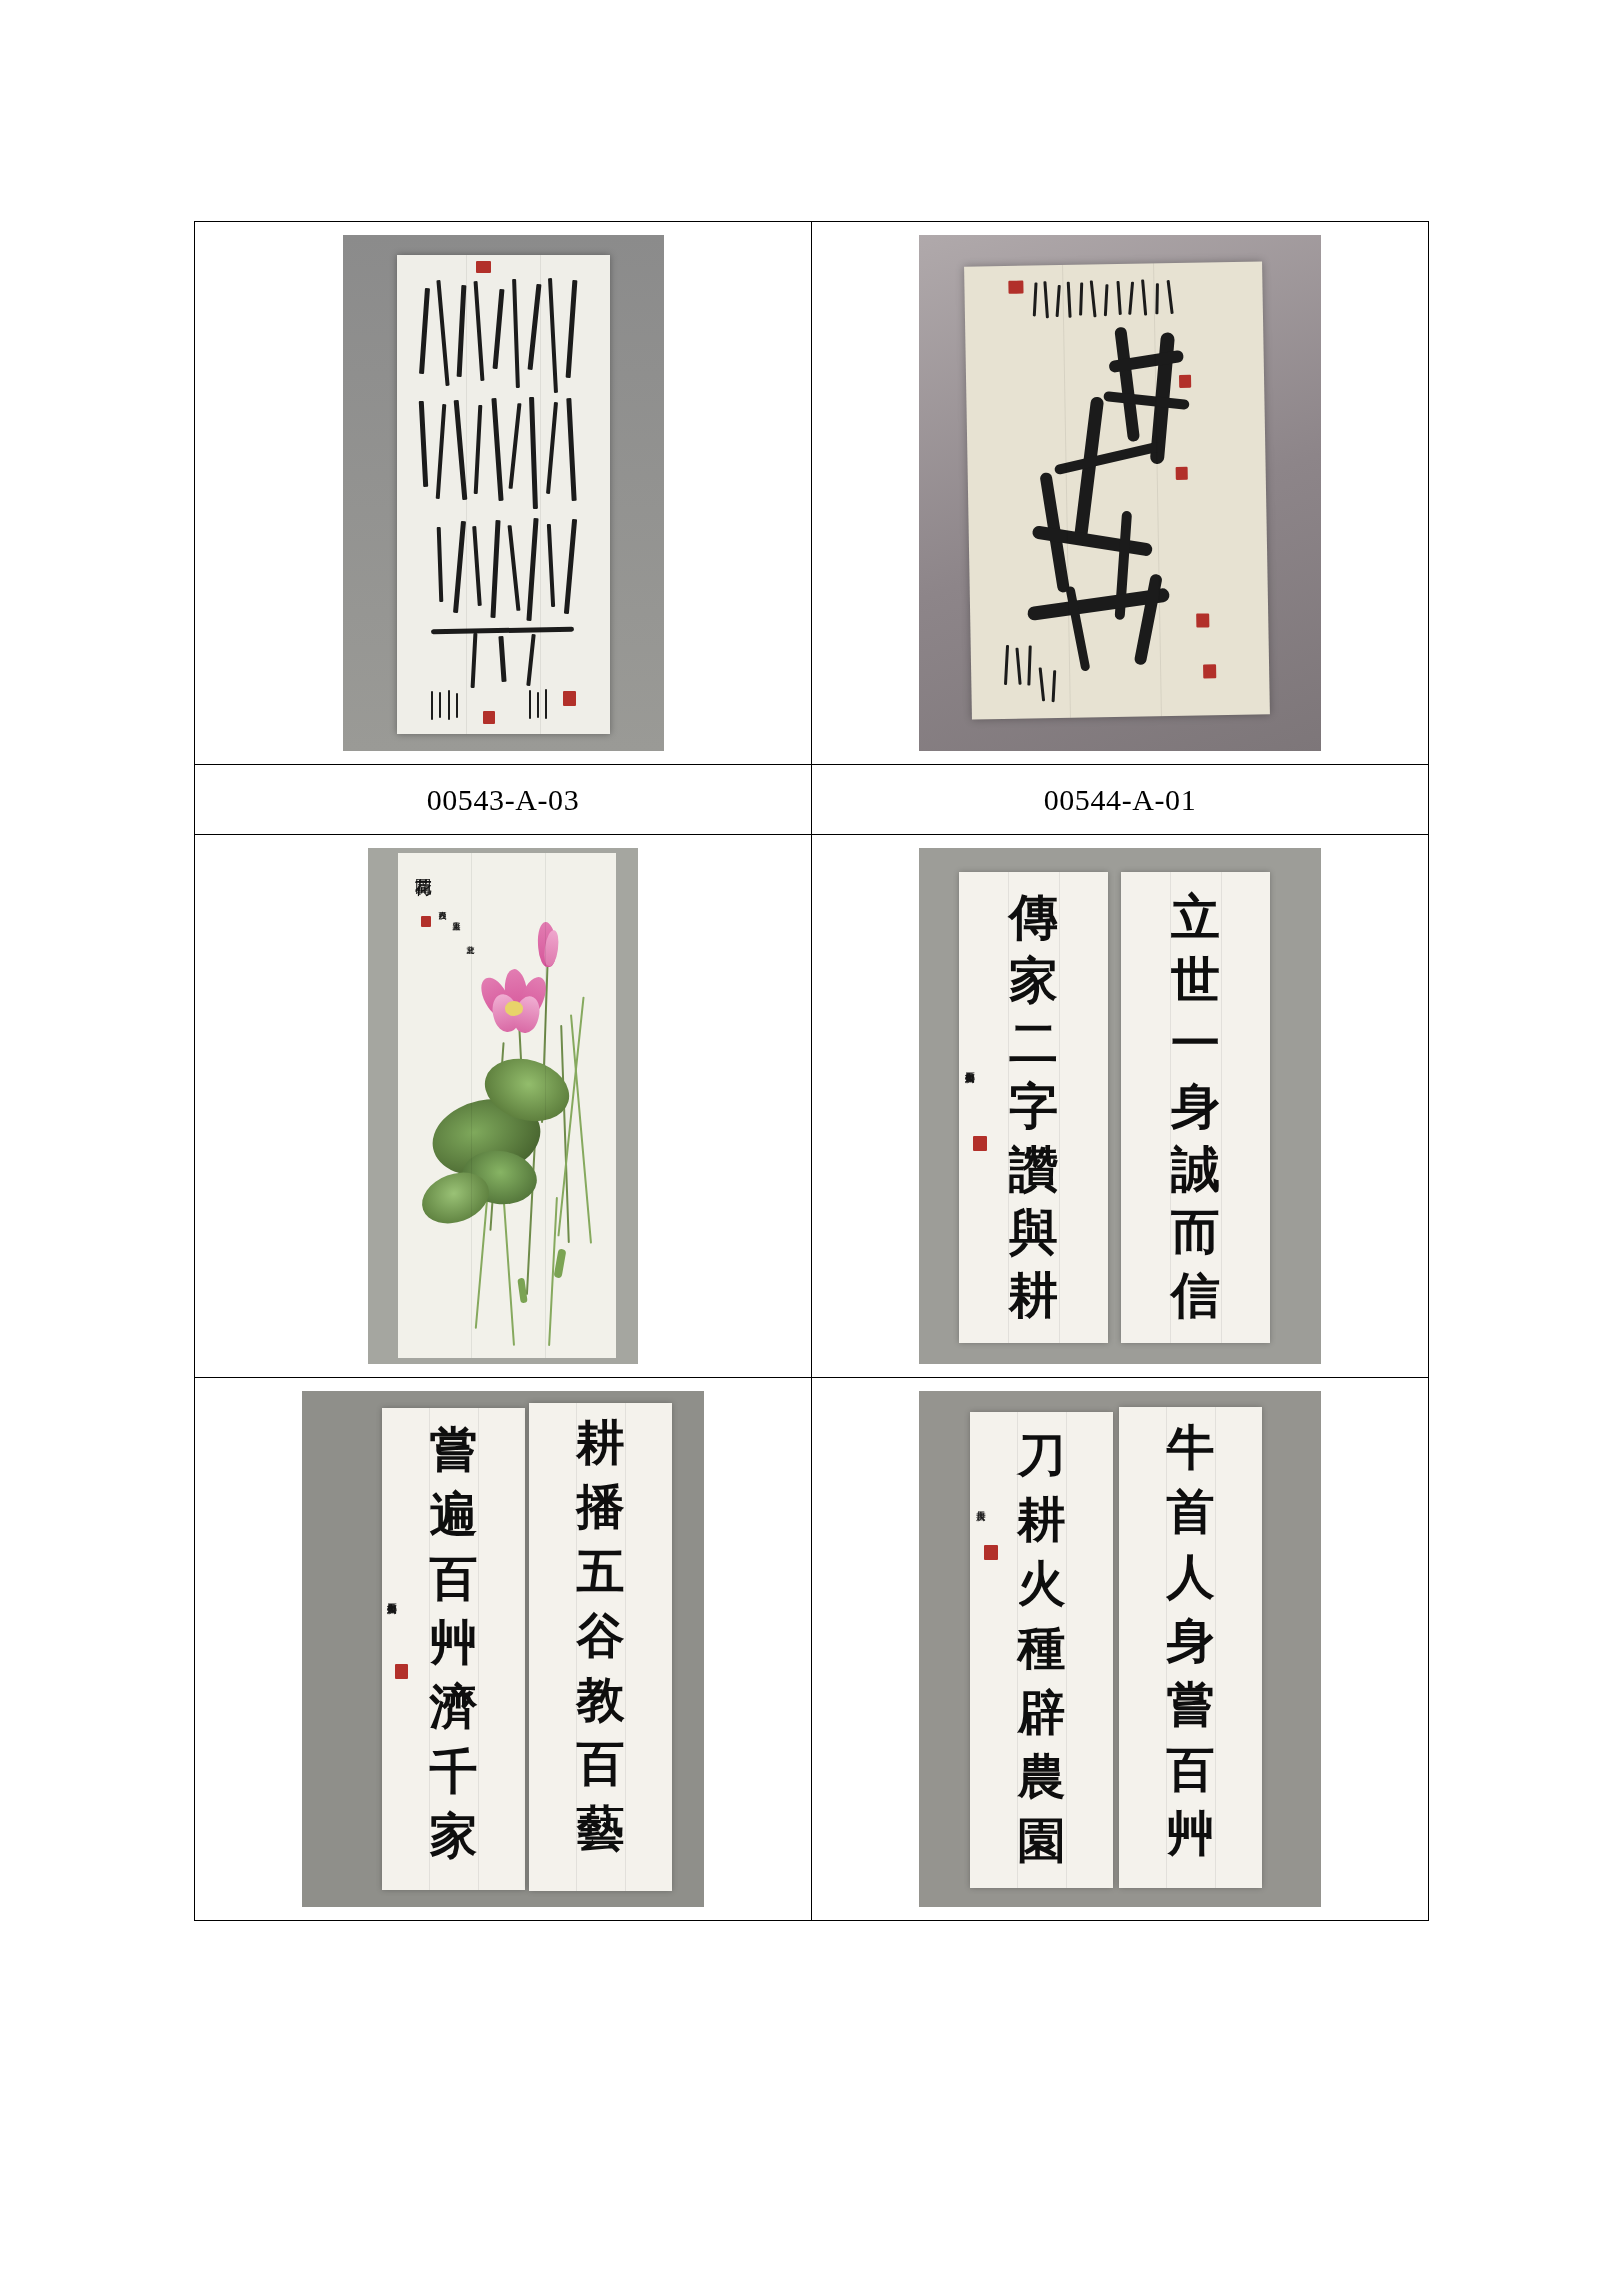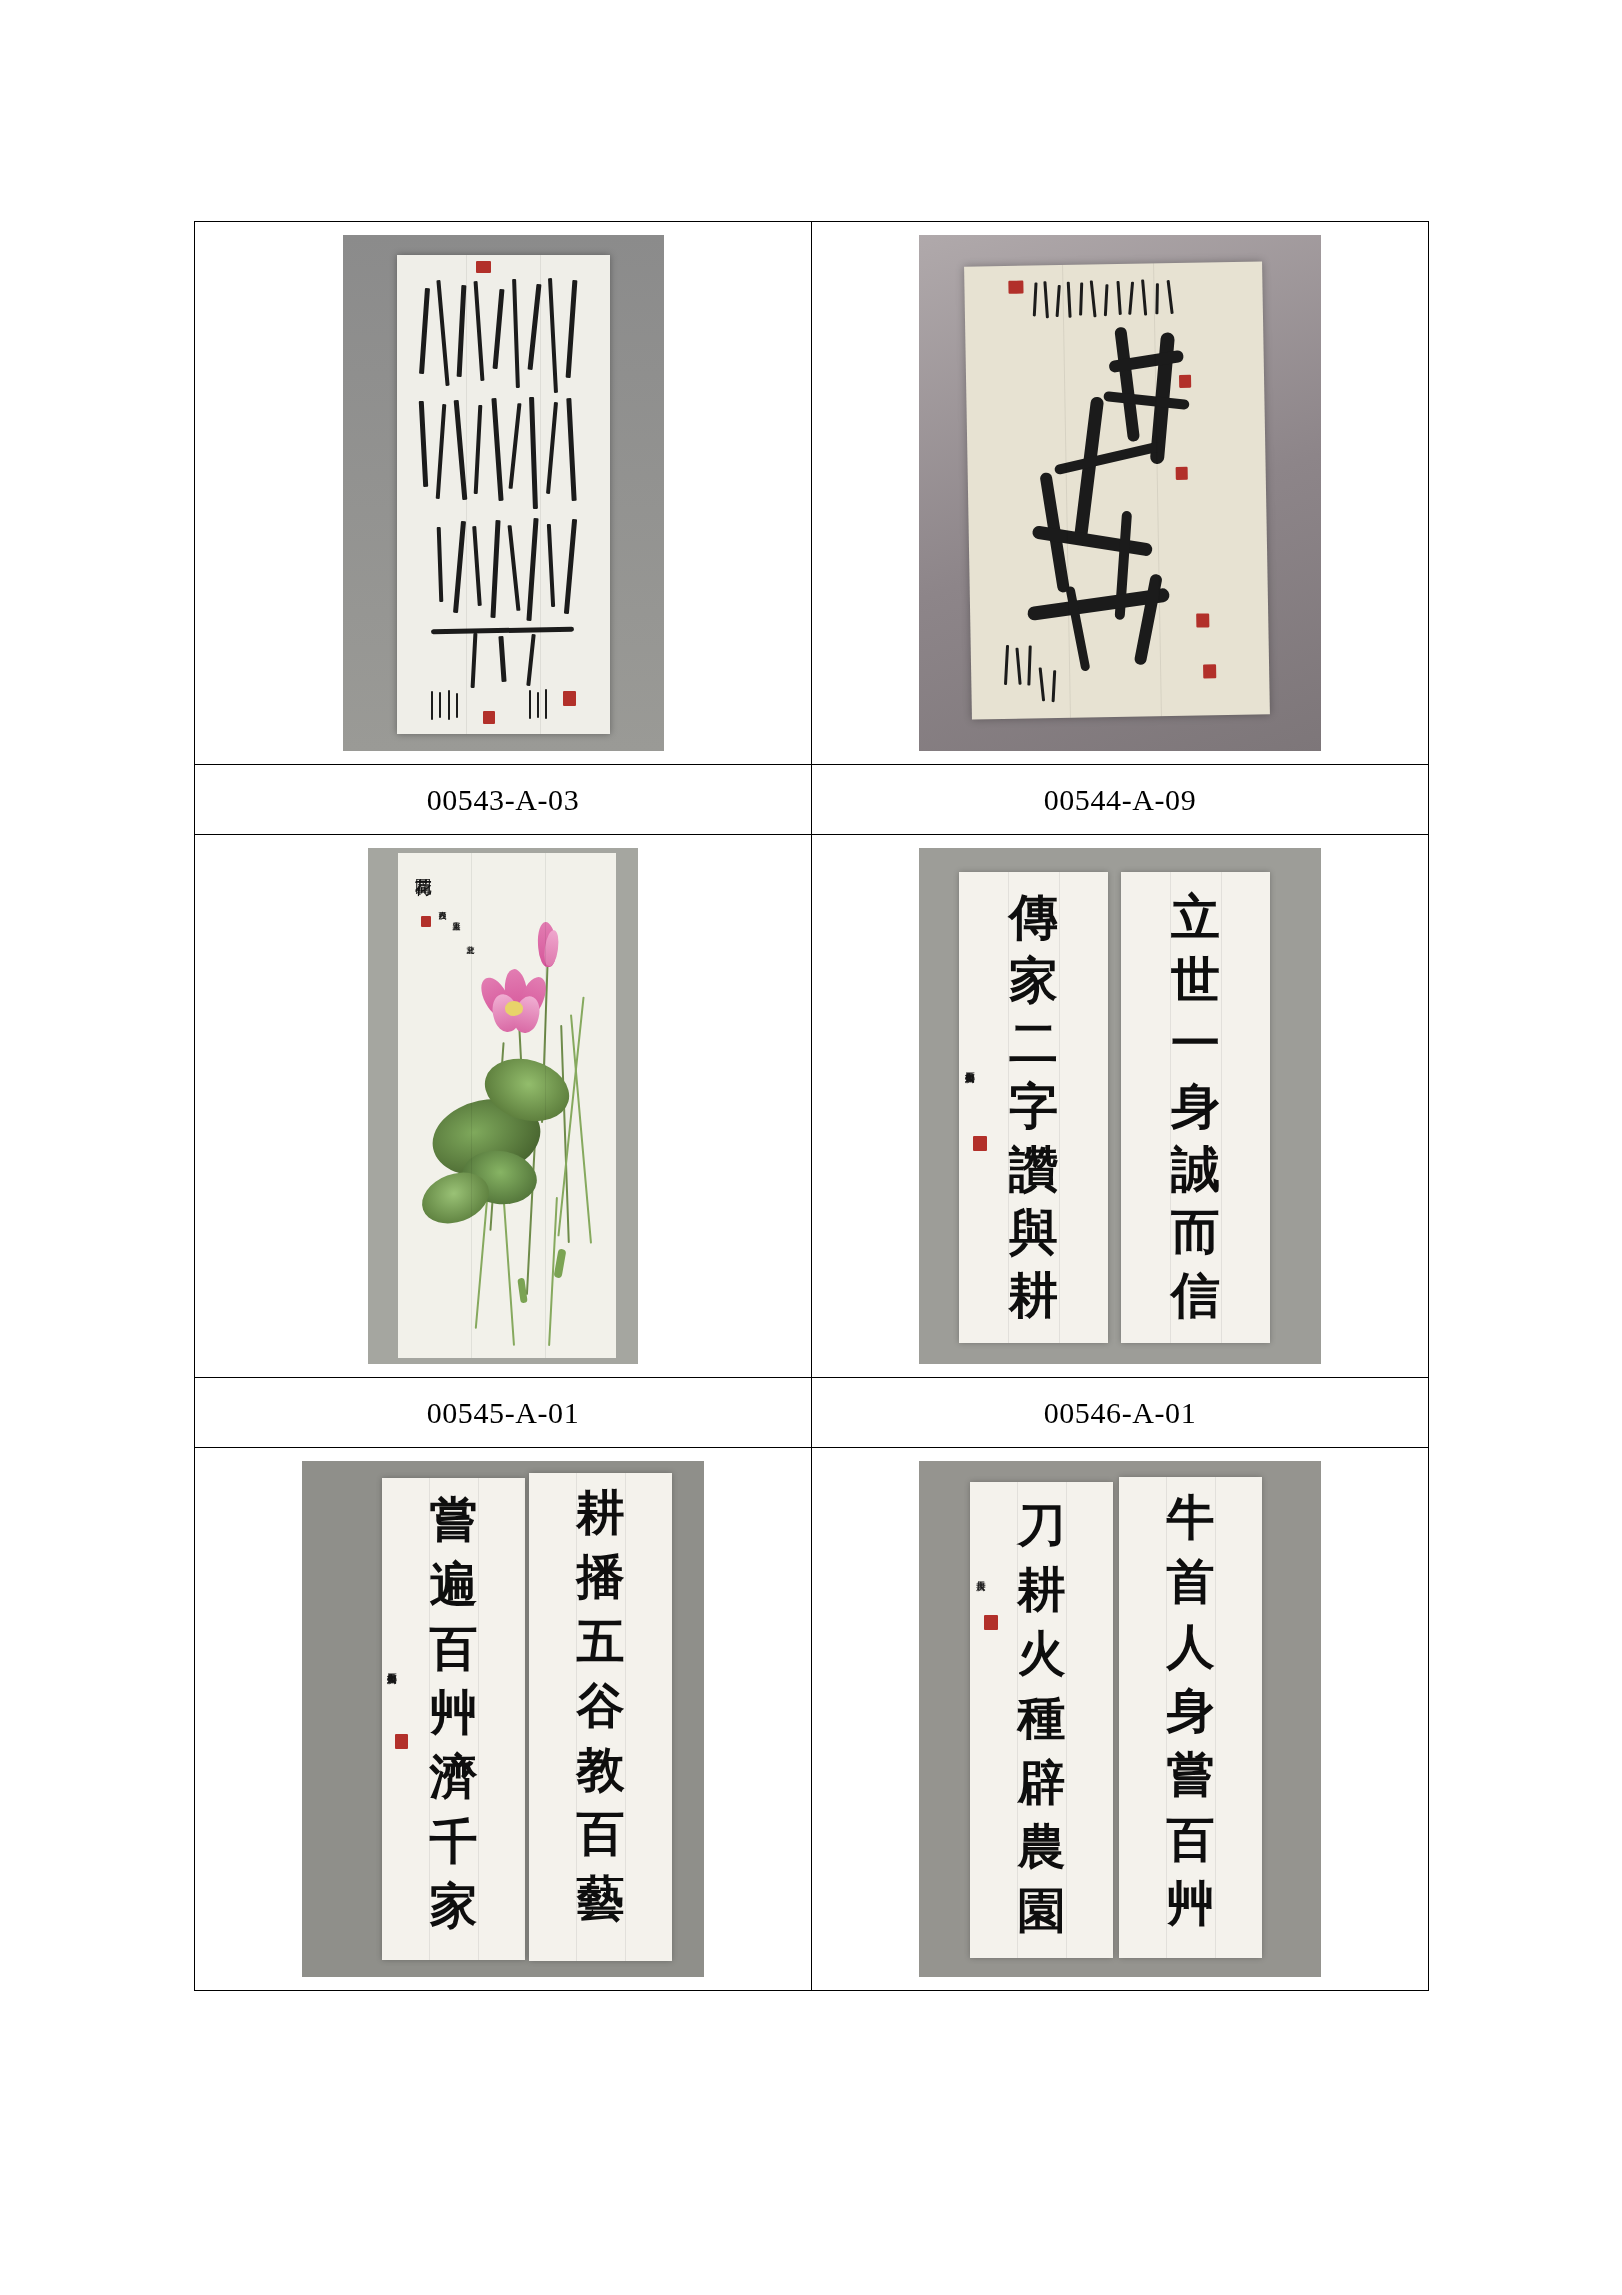--- a/index.html
+++ b/index.html
@@ -261,21 +261,21 @@
             <div class="fold" style="left:189px; top:0; height:453px;"></div>
           </div>
         </div>
       </td>
     </tr>
     <tr>
       <td class="label-cell">
         <span class="label-text">00543-A-03</span>
       </td>
       <td class="label-cell">
-        <span class="label-text">00544-A-09</span>
+        <span class="label-text">00544-A-01</span>
       </td>
     </tr>
 
     <tr>
       <td class="image-cell">
         <div class="photo ph3">
           <div class="sheet">
 
             <div class="cjk" style="position:absolute; left:16px; top:12.6px; font-size:17px; writing-mode:vertical-rl; line-height:1.1;">荷花圖</div>
             <div class="cjk" style="position:absolute; left:39px; top:52px; font-size:8px; writing-mode:vertical-rl; line-height:1.2;">丙戌春月</div>
@@ -342,28 +342,20 @@
             <div class="cp-char" style="top:202px; font-size:49px;">身</div>
             <div class="cp-char" style="top:265px; font-size:49px;">誠</div>
             <div class="cp-char" style="top:328px; font-size:49px;">而</div>
             <div class="cp-char" style="top:391px; font-size:49px;">信</div>
             <div class="fold" style="left:49px; top:0; height:471px;"></div>
             <div class="fold" style="left:100px; top:0; height:471px;"></div>
           </div>
         </div>
       </td>
     </tr>
-    <tr>
-      <td class="label-cell">
-        <span class="label-text">00545-A-01</span>
-      </td>
-      <td class="label-cell">
-        <span class="label-text">00546-A-01</span>
-      </td>
-    </tr>
 
     <tr>
       <td class="image-cell">
         <div class="photo couplet" style="width:402px; height:516px; background:#8f8f8a;">
           <div class="cp-panel" style="left:80px; top:17px; width:143px; height:482px;">
             <div class="cp-char" style="top:10.3px; font-size:48px;">嘗</div>
             <div class="cp-char" style="top:75px; font-size:48px;">遍</div>
             <div class="cp-char" style="top:139px; font-size:48px;">百</div>
             <div class="cp-char" style="top:203px; font-size:48px;">艸</div>
             <div class="cp-char" style="top:267px; font-size:48px;">濟</div>

